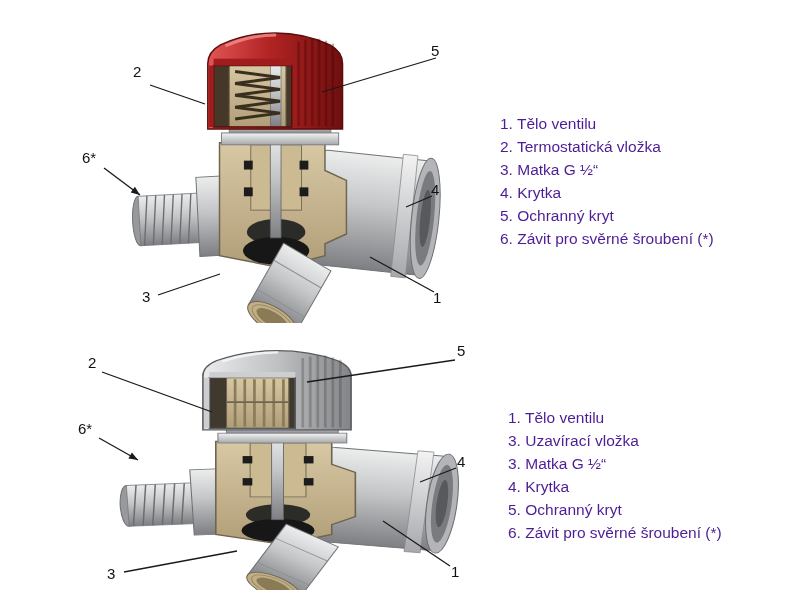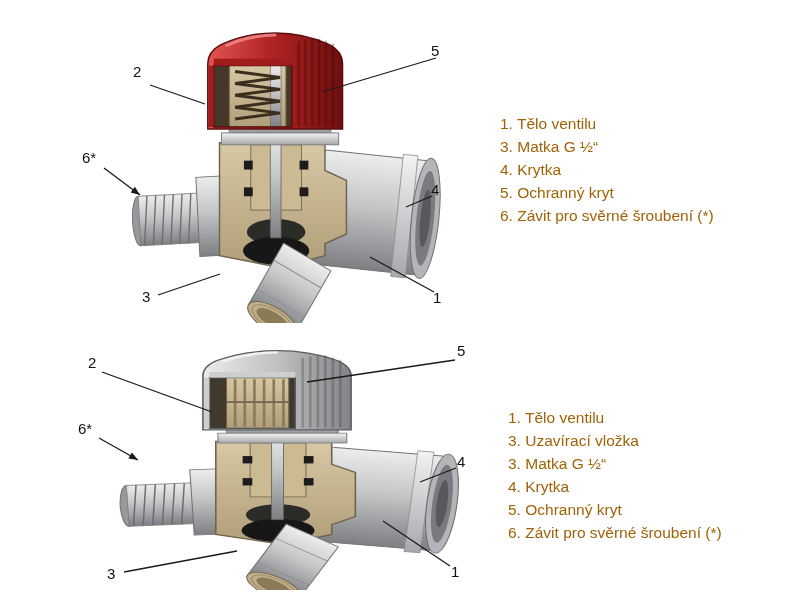--- a/index.html
+++ b/index.html
@@ -12,21 +12,21 @@
     color:#0d0d0d;
   }
   .figure { position:absolute; left:0; width:800px; }
   #fig-top { top:0; height:330px; }
   #fig-bottom { top:330px; height:270px; }
   .valve { position:absolute; }
   .lines { position:absolute; left:0; top:0; width:100%; height:100%; pointer-events:none; }
   .lines path, .lines line { stroke:#1a1a1a; stroke-width:1.3; fill:none; }
   .lines polygon { fill:#1a1a1a; }
   .co { position:absolute; font-size:15px; line-height:1; color:#111; }
-  .legend { position:absolute; font-size:15.5px; line-height:23px; color:#a16207; white-space:nowrap; }
+  .legend { position:absolute; font-size:15.5px; line-height:23px; color:#4c1d95; white-space:nowrap; }
 </style>
 </head>
 <body>
 
 <svg width="0" height="0" style="position:absolute" aria-hidden="true">
   <defs>
     <linearGradient id="gMetal" x1="0" y1="0" x2="0" y2="1">
       <stop offset="0" stop-color="#eceded"></stop>
         <stop offset="0.45" stop-color="#c3c5c7"></stop>
         <stop offset="1" stop-color="#7d7f82"></stop>
@@ -122,20 +122,21 @@
 
   <span class="co" style="left:133px;top:64px">2</span>
   <span class="co" style="left:431px;top:43px">5</span>
   <span class="co" style="left:82px;top:150px">6*</span>
   <span class="co" style="left:431px;top:182px">4</span>
   <span class="co" style="left:142px;top:289px">3</span>
   <span class="co" style="left:433px;top:290px">1</span>
 
   <div class="legend" style="left:500px;top:112px">
     <div class="legend-line">1. Tělo ventilu</div>
+    <div class="legend-line">2. Termostatická vložka</div>
     <div class="legend-line">3. Matka G ½“</div>
     <div class="legend-line">4. Krytka</div>
     <div class="legend-line">5. Ochranný kryt</div>
     <div class="legend-line">6. Závit pro svěrné šroubení (*)</div>
   </div>
 </section>
 
 <section class="figure" id="fig-bottom">
 
   <svg class="valve" style="left:102px;top:15px;width:365px;height:245px" viewBox="0 0 340 300" preserveAspectRatio="none">

